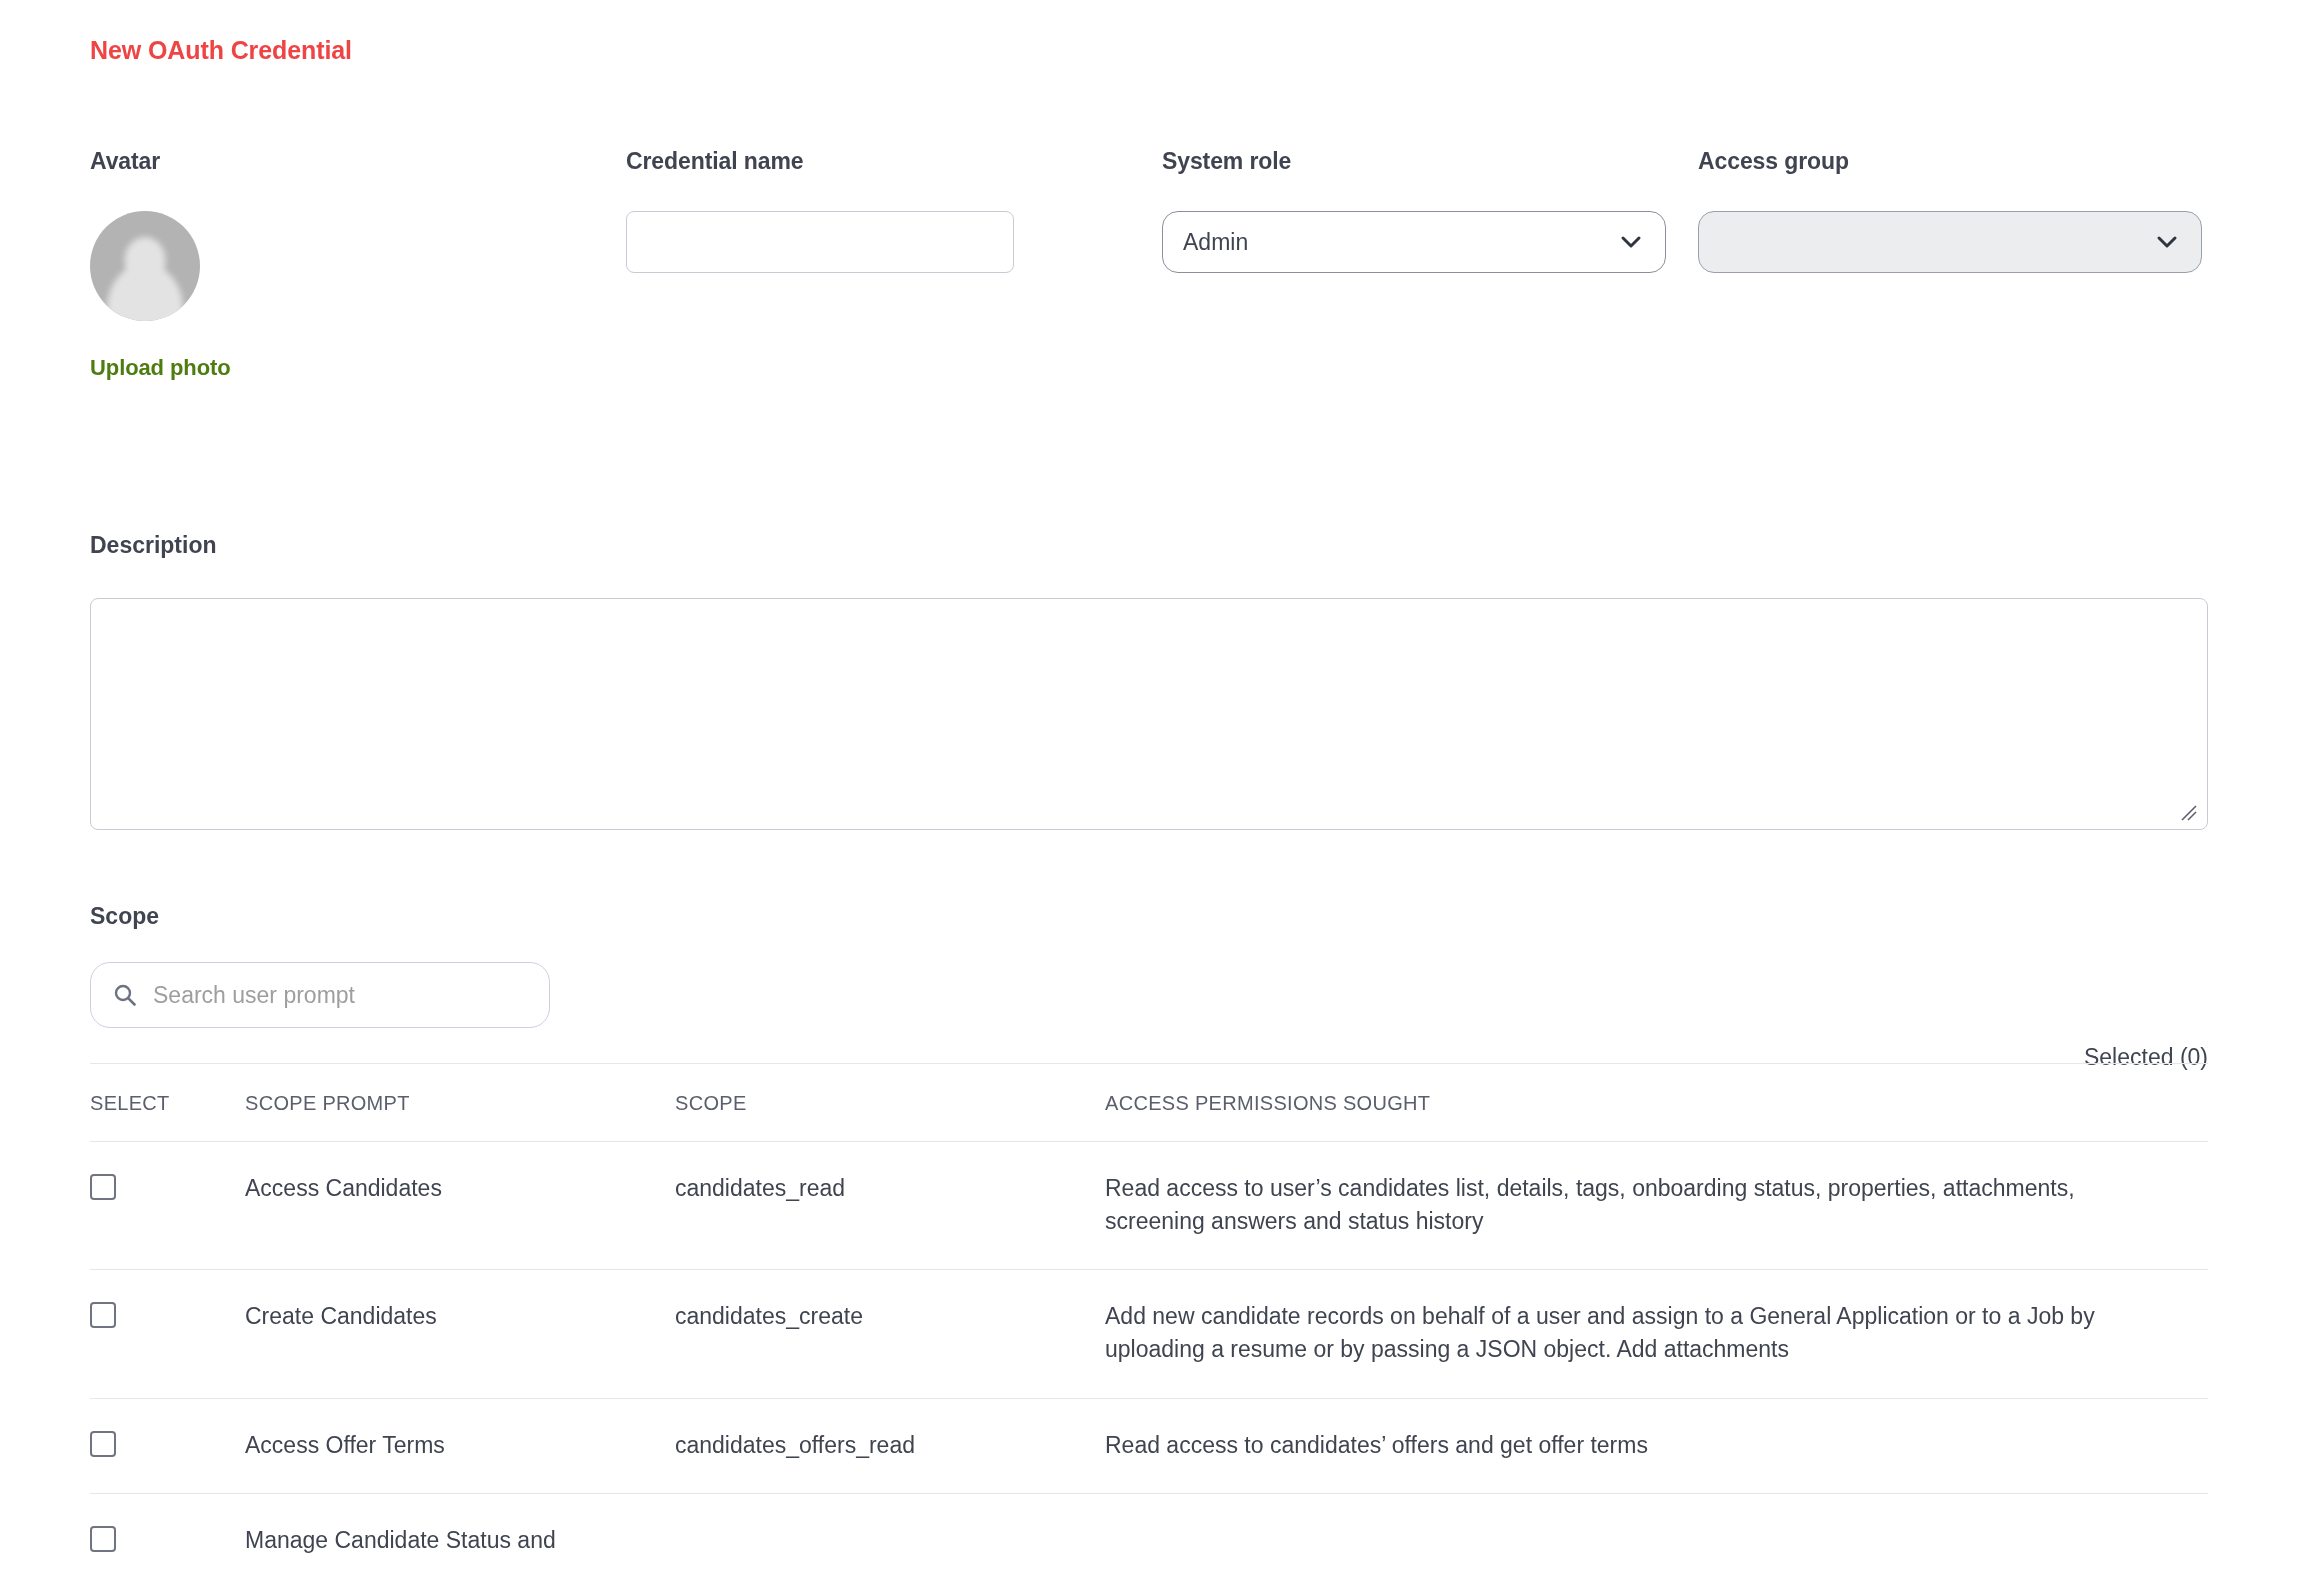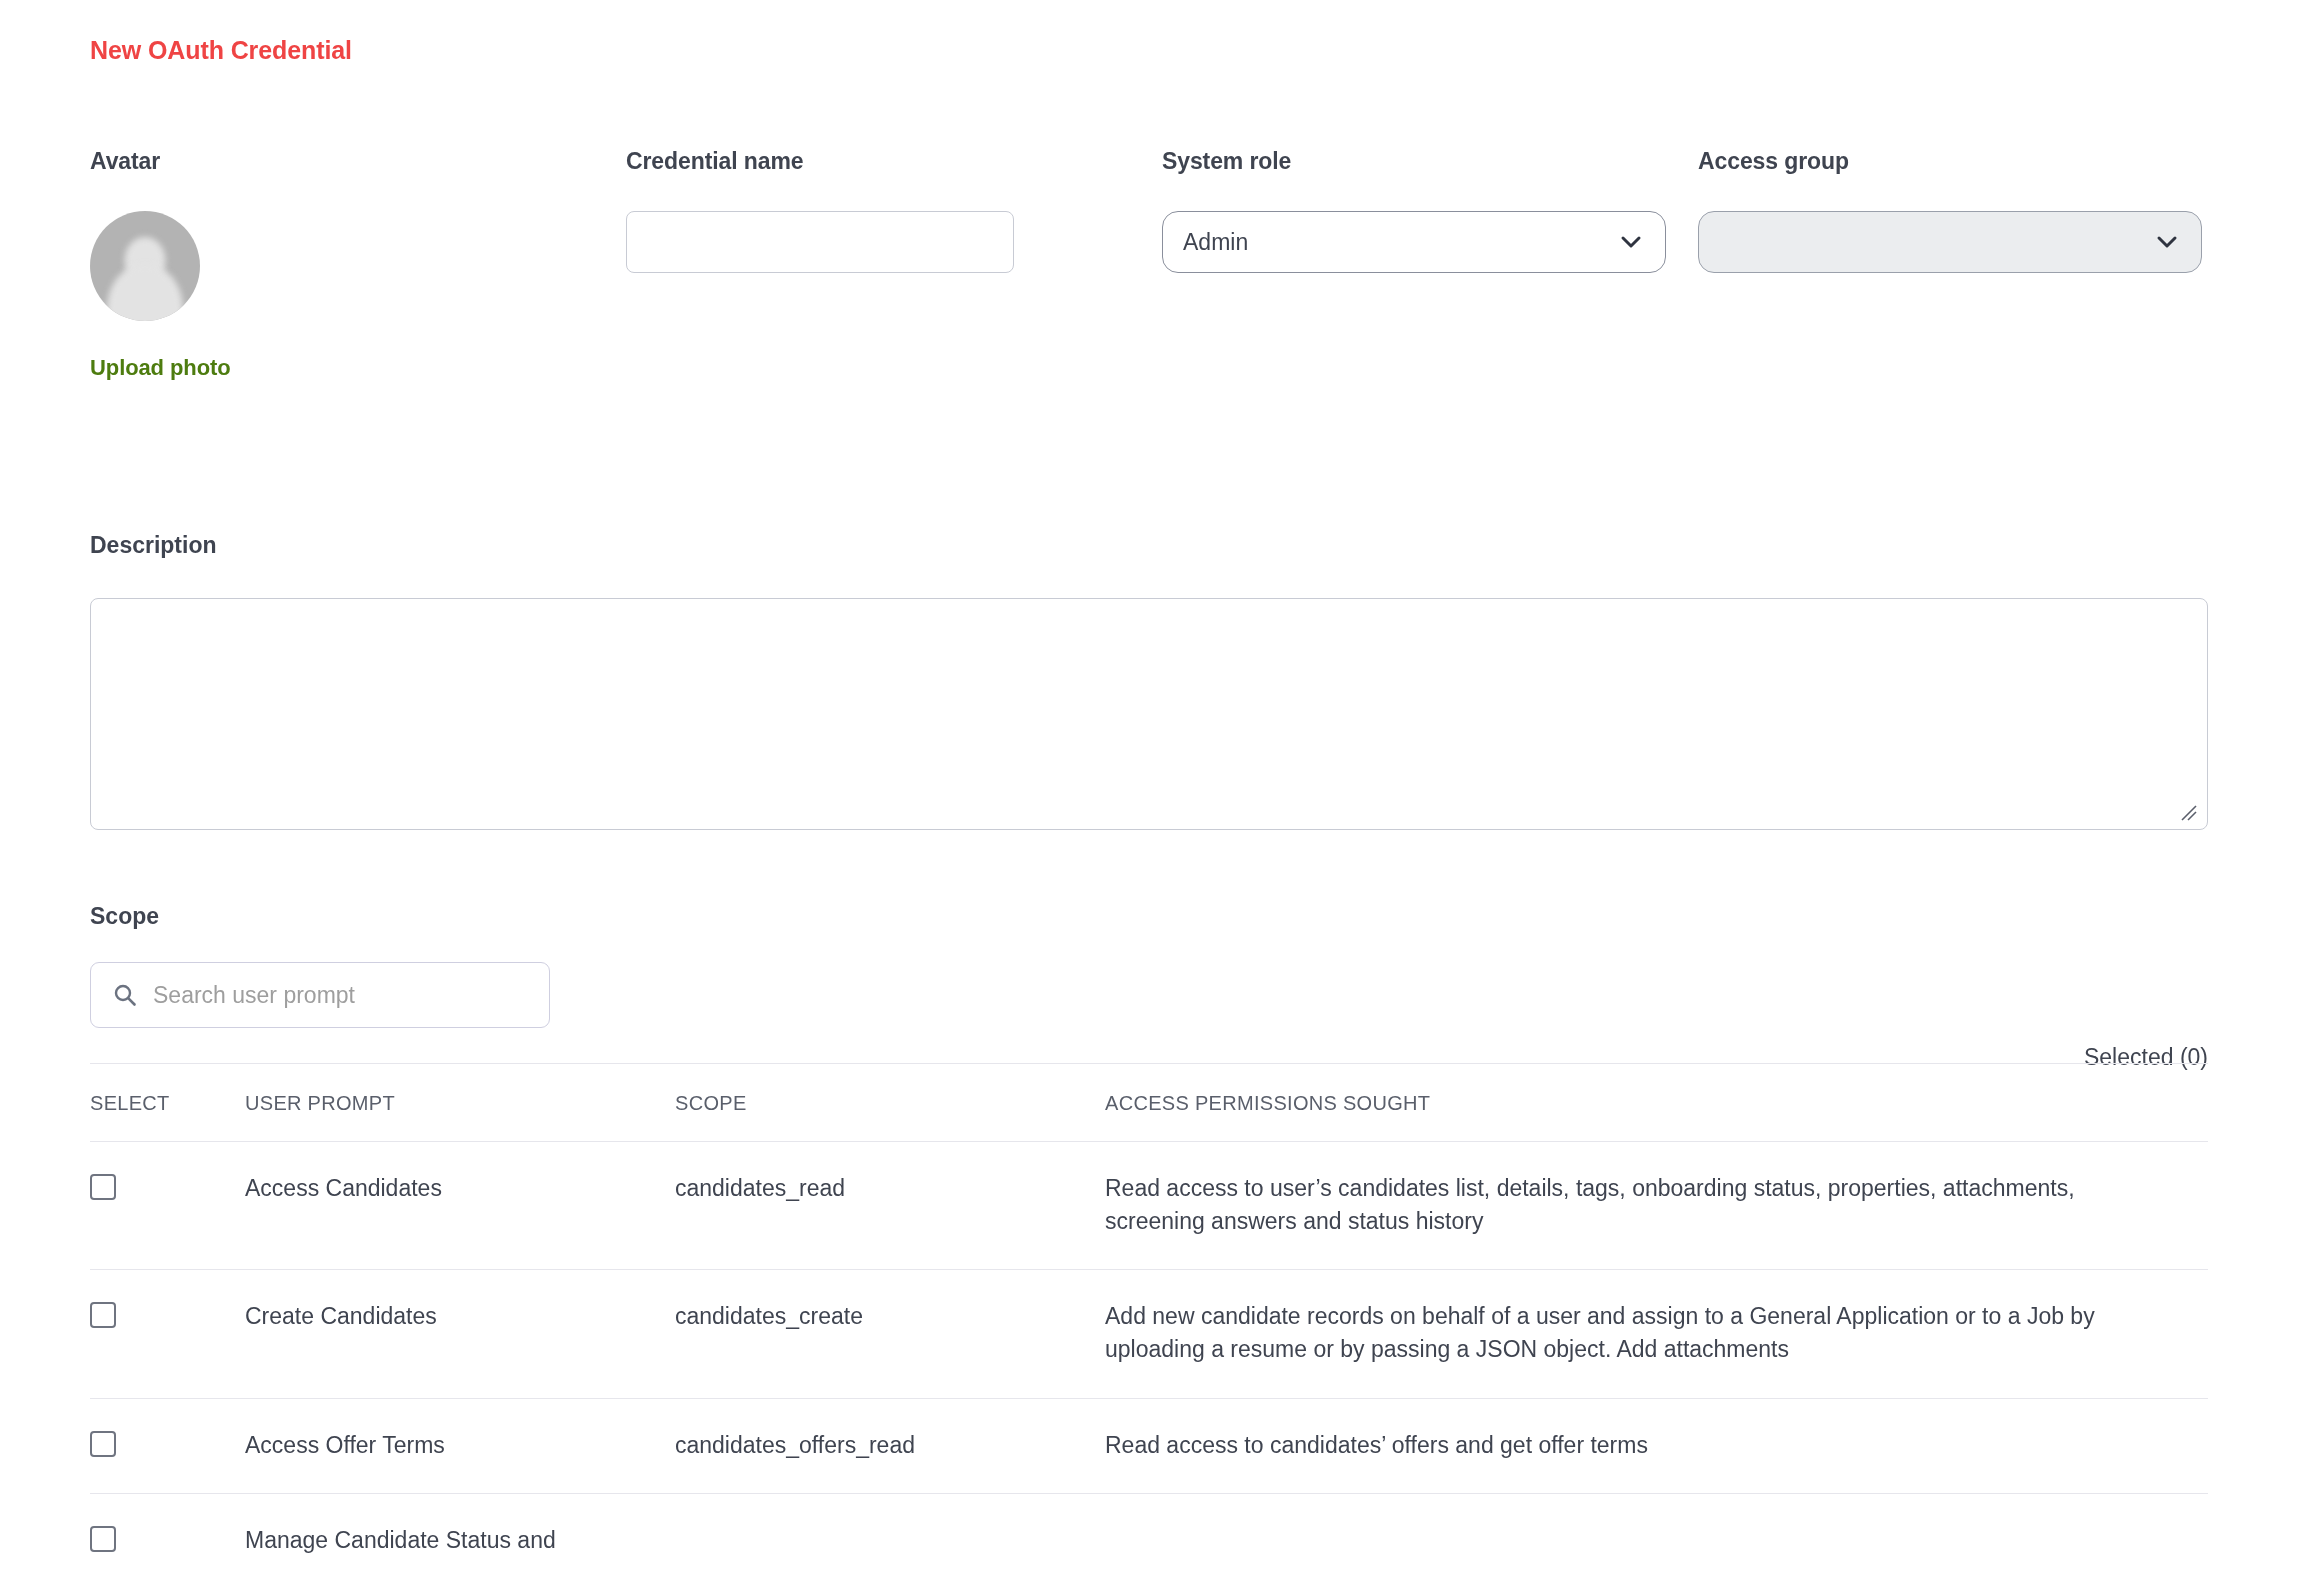--- a/index.html
+++ b/index.html
@@ -183,21 +183,21 @@
     position: absolute;
     left: 90px;
     top: 962px;
     width: 460px;
     height: 66px;
   }
   .search-box {
     width: 100%;
     height: 100%;
     border: 1.5px solid #cfcfe0;
-    border-radius: 9px;
+    border-radius: 20px;
     background: #ffffff;
     padding: 0 16px 0 62px;
     font-size: 23px;
     color: #3f4450;
     font-family: "Liberation Sans", sans-serif;
     outline: none;
   }
   .search-box::placeholder { color: #9e9e9e; }
   .search-icon {
     position: absolute;
@@ -340,21 +340,21 @@
   <table class="scope-table">
     <colgroup>
       <col class="c-select">
         <col class="c-prompt">
         <col class="c-scope">
         <col class="c-perm">
     </colgroup>
     <thead>
       <tr>
         <th class="c-select">SELECT</th>
-        <th class="c-prompt">USER PROMPT</th>
+        <th class="c-prompt">SCOPE PROMPT</th>
         <th class="c-scope">SCOPE</th>
         <th class="c-perm">ACCESS PERMISSIONS SOUGHT</th>
       </tr>
     </thead>
     <tbody>
       <tr>
         <td class="c-select"><span class="cb"></span></td>
         <td class="c-prompt">Access Candidates</td>
         <td class="c-scope">candidates_read</td>
         <td class="c-perm">Read access to user’s candidates list, details, tags, onboarding status, properties, attachments, screening answers and status history</td>

